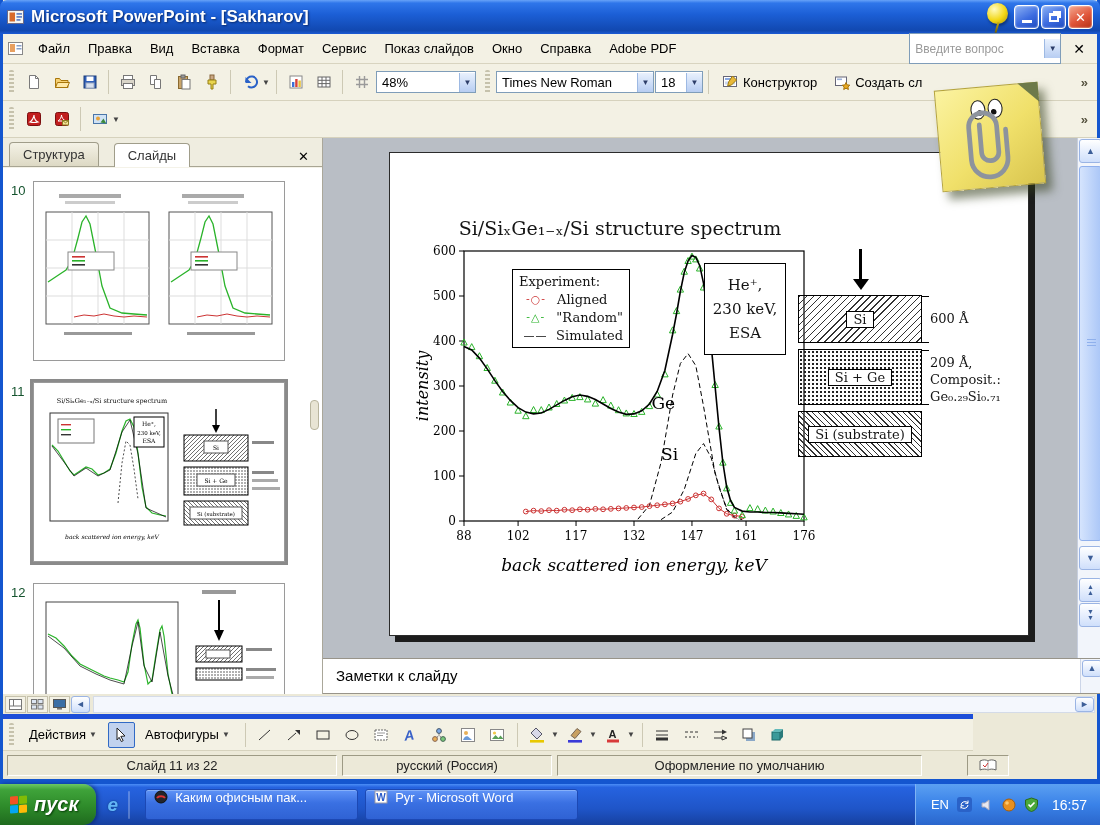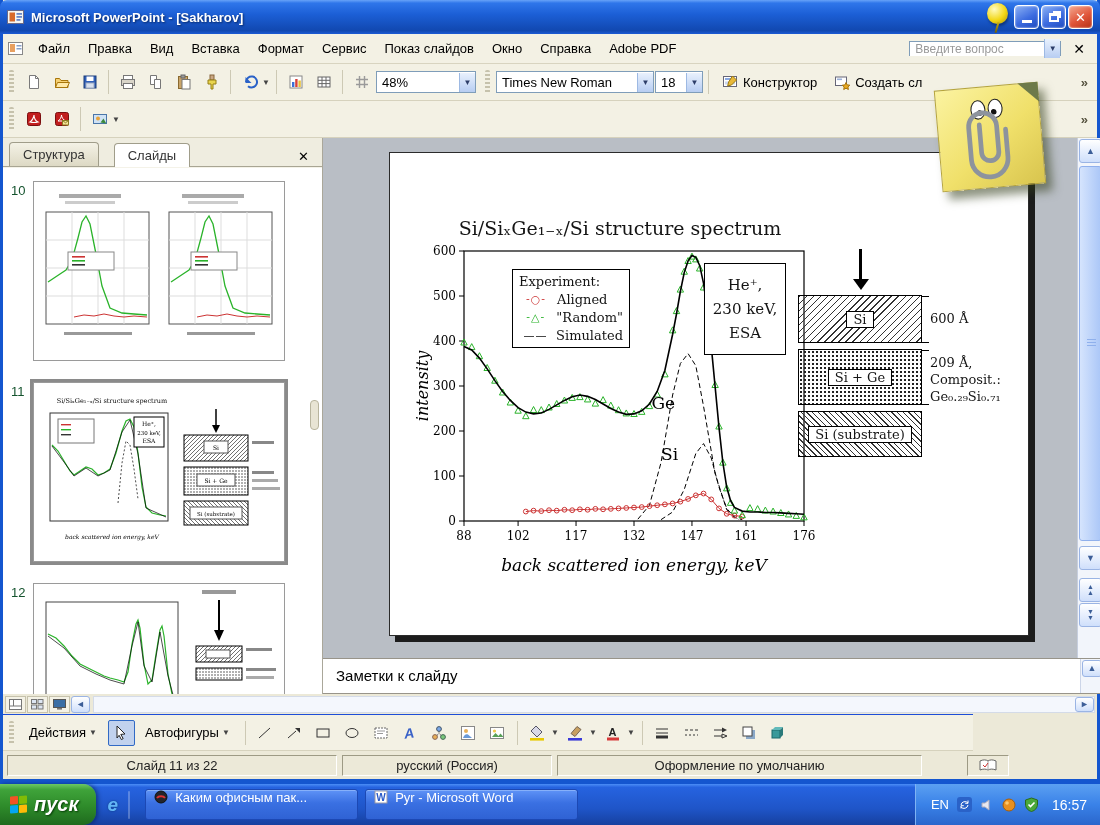--- a/index.html
+++ b/index.html
@@ -3,30 +3,30 @@
 <meta charset="utf-8">
 <style>
 *{margin:0;padding:0;box-sizing:border-box}
 html,body{width:1100px;height:825px;overflow:hidden}
 body{font-family:"Liberation Sans","DejaVu Sans",sans-serif;background:#3a6ea5;position:relative;font-size:13px;color:#000}
 svg{display:block;overflow:visible}
 .screen{position:absolute;inset:0}
 
 .window{position:absolute;left:0;top:0;width:1100px;height:784px;background:#ece9d8;border-left:3px solid #1456cf;border-right:3px solid #1456cf;border-bottom:5px solid #1456cf}
 .titlebar{position:absolute;left:-3px;top:0;width:1100px;height:34px;border-radius:7px 7px 0 0;display:flex;align-items:center;padding:0 7px;background:linear-gradient(180deg,#68a3f8 0%,#2f76ea 9%,#1c5fd6 42%,#1148b0 90%,#1c5bd4 100%)}
-.titlebar .title{color:#fff;font-size:13px;font-weight:bold;margin-left:7px;text-shadow:1px 1px 2px #0a2a6a;white-space:nowrap}
+.titlebar .title{color:#fff;font-size:17px;font-weight:bold;margin-left:7px;text-shadow:1px 1px 2px #0a2a6a;white-space:nowrap}
 .winbtns{margin-left:auto;display:flex;gap:2px}
 .wb{width:25px;height:24px;border-radius:4px;border:1px solid #fff;display:flex;align-items:center;justify-content:center;color:#fff;font-weight:bold;font-size:13px;background:linear-gradient(150deg,#8db2f5 0%,#3d6ce0 55%,#1e4bc0 100%);box-shadow:inset 0 0 2px #fff}
 .wb.close{background:linear-gradient(150deg,#f4a990 0%,#e0553a 55%,#b52f14 100%)}
 .wb .minbar{width:10px;height:3px;background:#fff;margin-top:9px}
 .wb .restglyph{width:10px;height:9px;border:2px solid #fff;border-top-width:3px;background:transparent;box-shadow:3px -3px 0 -1px #fff}
 
 .menubar{position:absolute;left:0;top:34px;width:1094px;height:30px;background:#f3f1e4;border-bottom:1px solid #d8d4c0;display:flex;align-items:center;padding:0 4px}
 .menu-item{padding:5px 9px;font-size:13px;white-space:nowrap}
-.qbox{margin-left:auto;width:152px;height:15px;background:#fff;border:1px solid #7f9db9;display:flex;align-items:center}
+.qbox{margin-left:auto;width:152px;height:31px;background:#fff;border:1px solid #7f9db9;display:flex;align-items:center}
 .qbox input{border:0;outline:0;flex:1;min-width:0;font-size:12px;padding:0 5px;font-family:inherit;color:#555}
 .qbox input::placeholder{color:#9a9a9a}
 .carrow{width:16px;height:19px;background:linear-gradient(180deg,#e9f1fd,#b7cdf2);border-left:1px solid #9db9e3;display:flex;align-items:center;justify-content:center;font-size:8px;color:#2c3d68}
 .mb-close{margin:0 8px 0 12px;font-size:14px;font-weight:bold;cursor:default}
 
 .toolbar{position:absolute;left:0;width:1094px;height:37px;background:#f3f1e4;border-bottom:1px solid #d6d2bd;display:flex;align-items:center;padding:0 5px;gap:1px}
 .row1{top:64px}.row2{top:101px}
 .grip{width:5px;height:24px;margin:0 5px 0 1px;background:repeating-linear-gradient(180deg,#c6c2ac 0 2px,transparent 2px 4px);border-radius:2px}
 .tb{width:27px;height:26px;display:flex;align-items:center;justify-content:center;border:1px solid transparent;border-rad2ius:2px}
 .sep{width:1px;height:24px;background:#cdc9b4;margin:0 4px}
@@ -75,21 +75,21 @@
 .sthumb:after{content:"";position:absolute;left:7px;top:46%;width:9px;height:8px;background:repeating-linear-gradient(180deg,#8fb0ec 0 1px,transparent 1px 3px)}
 
 .notes{position:absolute;left:320px;top:658px;width:780px;height:36px;background:#fff;border-top:1px solid #98948a;border-bottom:1px solid #98948a;padding:8px 30px 0 13px;font-size:15px}
 .notes-scroll{position:absolute;right:0;top:0;width:23px;height:100%;background:#f2f5fb;border-left:1px solid #ccd5e8}
 .notes-scroll .sbtn{width:20px;height:17px;top:1px}
 
 .bottomrow{position:absolute;left:0;top:694px;width:1094px;height:20px;background:#ece9d8;display:flex;align-items:center;padding-left:2px;gap:1px}
 .viewbtn{width:21px;height:17px;border:1px solid #c6c2ac;background:#f4f2e6;display:flex;align-items:center;justify-content:center}
 .hbtn{width:19px;height:17px;background:linear-gradient(180deg,#fff,#cfdffb);border:1px solid #9ab4e4;border-radius:3px;color:#3c5e98;font-size:9px;display:flex;align-items:center;justify-content:center}
 .htrack{flex:1;height:17px;background:#f4f7fd;border:1px solid #d4dbe8;margin:0 2px;display:flex;align-items:center;justify-content:flex-end}
-.drawbar{position:absolute;left:0;top:714px;width:970px;height:37px;background:#f3f1e4;border-top:1px solid #1d4ed8;border-bottom:1px solid #d6d2bd;display:flex;align-items:center;padding:0 5px;gap:2px}
+.drawbar{position:absolute;left:0;top:714px;width:970px;height:37px;background:#f3f1e4;border-top:5px solid #1d4ed8;border-bottom:1px solid #d6d2bd;display:flex;align-items:center;padding:0 5px;gap:2px}
 .tb.pressed{border:1px solid #316ac5;background:#c1d2ee;border-radius:2px}
 .statusbar{position:absolute;left:0;top:751px;width:1094px;height:28px;background:#ece9d8;display:flex;align-items:center;padding:2px 4px;gap:5px;font-size:13px;color:#222}
 .scell{height:21px;border:1px solid;border-color:#9d9a84 #fff #fff #9d9a84;display:flex;align-items:center;justify-content:center;padding:0 10px}
 
 .taskbar{position:absolute;left:0;top:784px;width:1100px;height:41px;background:linear-gradient(180deg,#4b8ef7 0%,#2663e0 8%,#1f55c8 60%,#16409f 100%);display:flex;align-items:center}
 .startbtn{height:41px;border-radius:0 13px 13px 0;background:linear-gradient(180deg,#6cc764 0%,#3fa33a 14%,#2e8b2a 55%,#1f6a1e 100%);display:flex;align-items:center;gap:6px;padding:0 17px 0 9px;color:#fff;font-size:20px;font-weight:bold;font-style:italic;text-shadow:1px 1px 2px #053b05;box-shadow:2px 0 4px rgba(0,20,60,.5)}
 .ie{font-size:19px;font-weight:bold;font-style:italic;color:#63b6f7;text-shadow:0 0 2px #0a3a7a;margin:0 10px 0 12px}
 .ql-div{width:2px;height:28px;background:rgba(255,255,255,.25);border-radius:2px;margin-right:8px}
 .task{width:213px;height:31px;margin-left:7px;border-radius:3px;background:linear-gradient(180deg,#5f93f7,#3a70e2 45%,#2f62d4);border:1px solid #1c48b4;box-shadow:inset 0 1px 0 #86b0fa;display:flex;align-items:flex-start;gap:7px;padding:0 8px;color:#fff;font-size:13px;white-space:nowrap;overflow:hidden}
 .task.active{background:linear-gradient(180deg,#2a55b4,#1d3f92);box-shadow:inset 1px 2px 4px #122a66}

